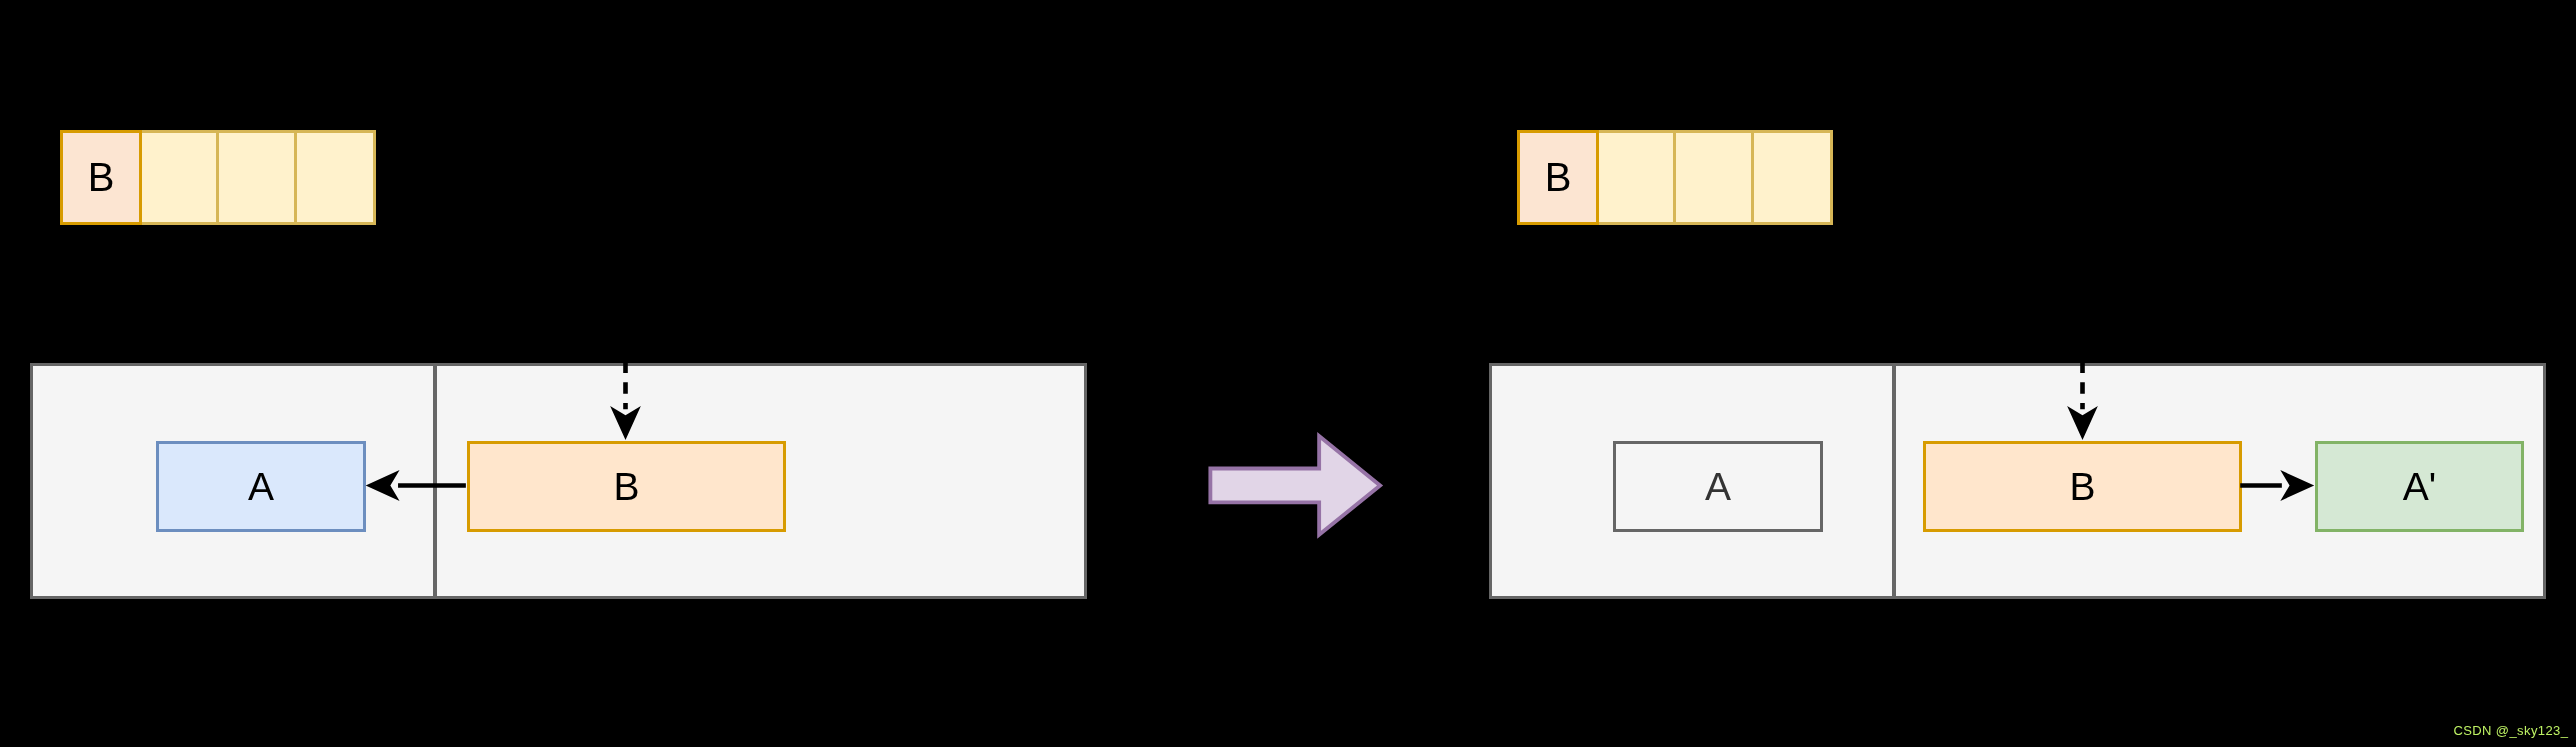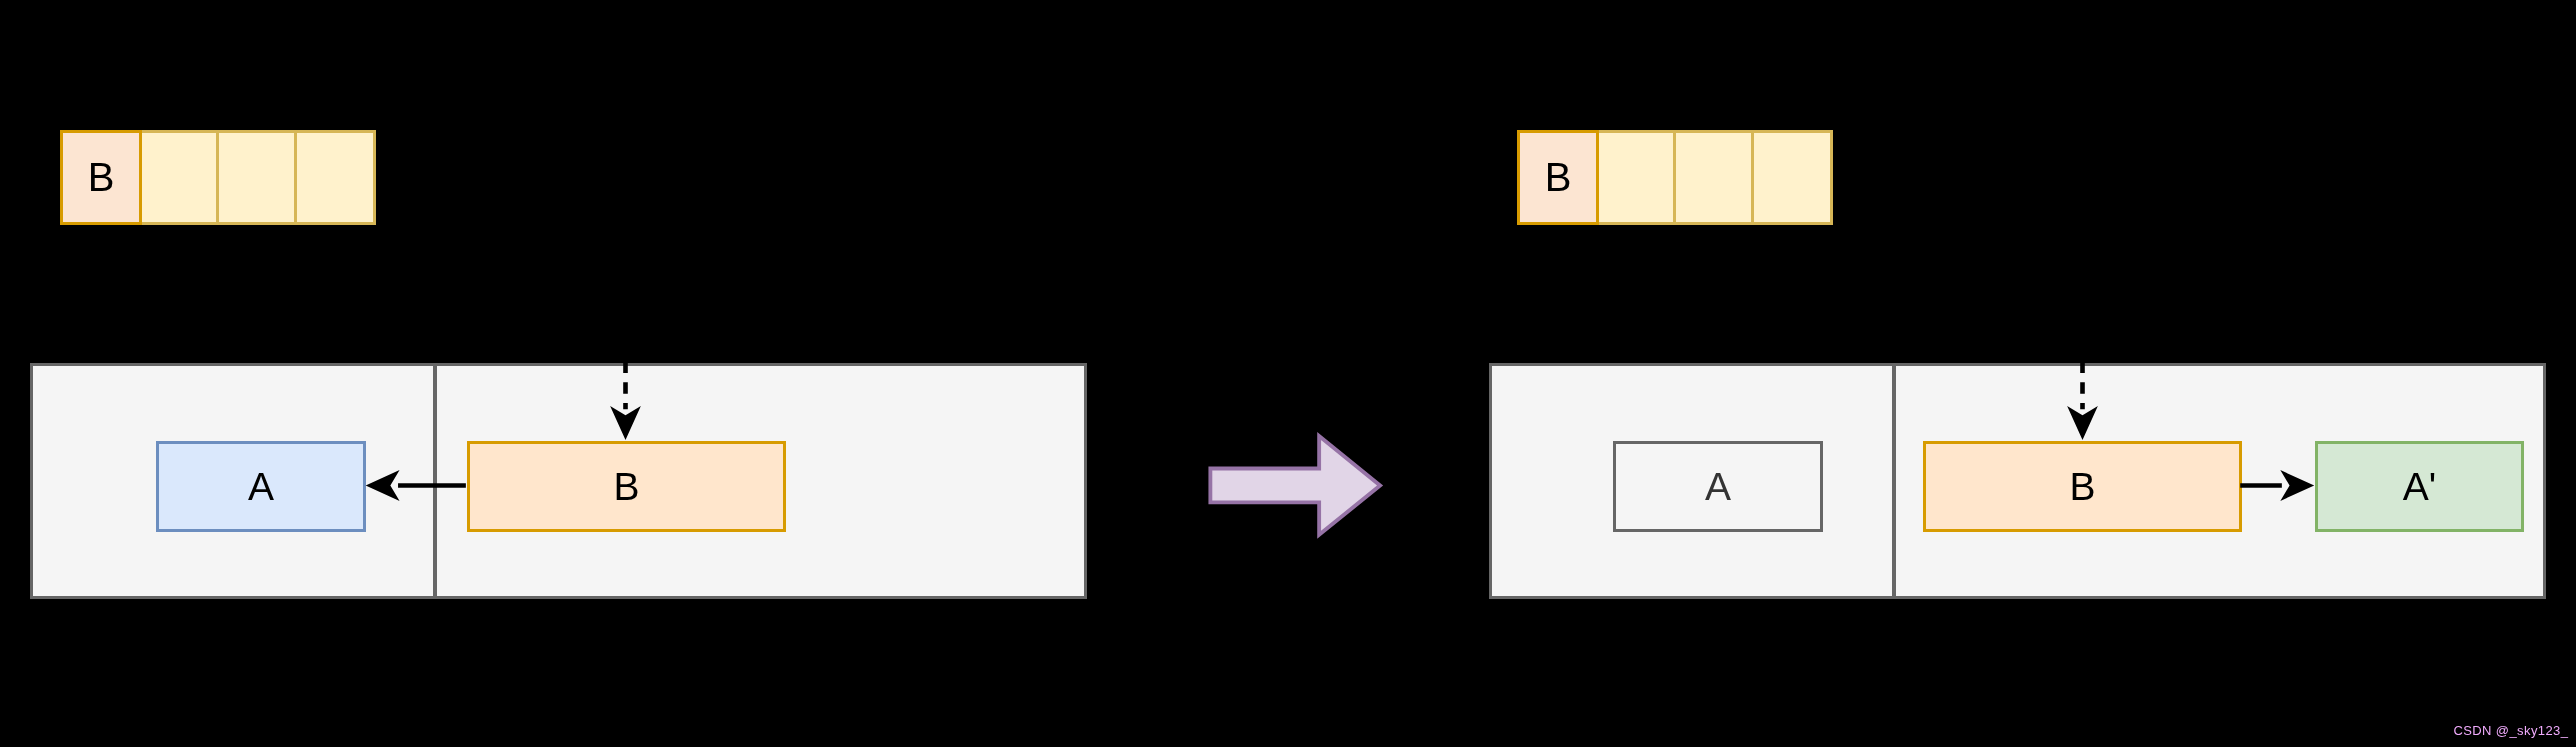--- a/index.html
+++ b/index.html
@@ -77,21 +77,21 @@
   #dashed-arrow-after  { left: 2061px; top: 361px; }
   #solid-arrow-before  { left: 364px;  top: 467px; }
   #solid-arrow-after   { left: 2240px; top: 467px; }
   #transform-arrow     { left: 1207px; top: 433px; }
 
   
   #watermark {
     position: absolute;
     right: 7.7px; bottom: 9.3px;
     font-size: 13px;
-    color: #f0abfc;
+    color: #bef264;
     letter-spacing: 0.4px;
   }
 </style>
 </head>
 <body>
 
 <div id="canvas">
 
   <div class="array" id="array-before">
     <div class="cell">

